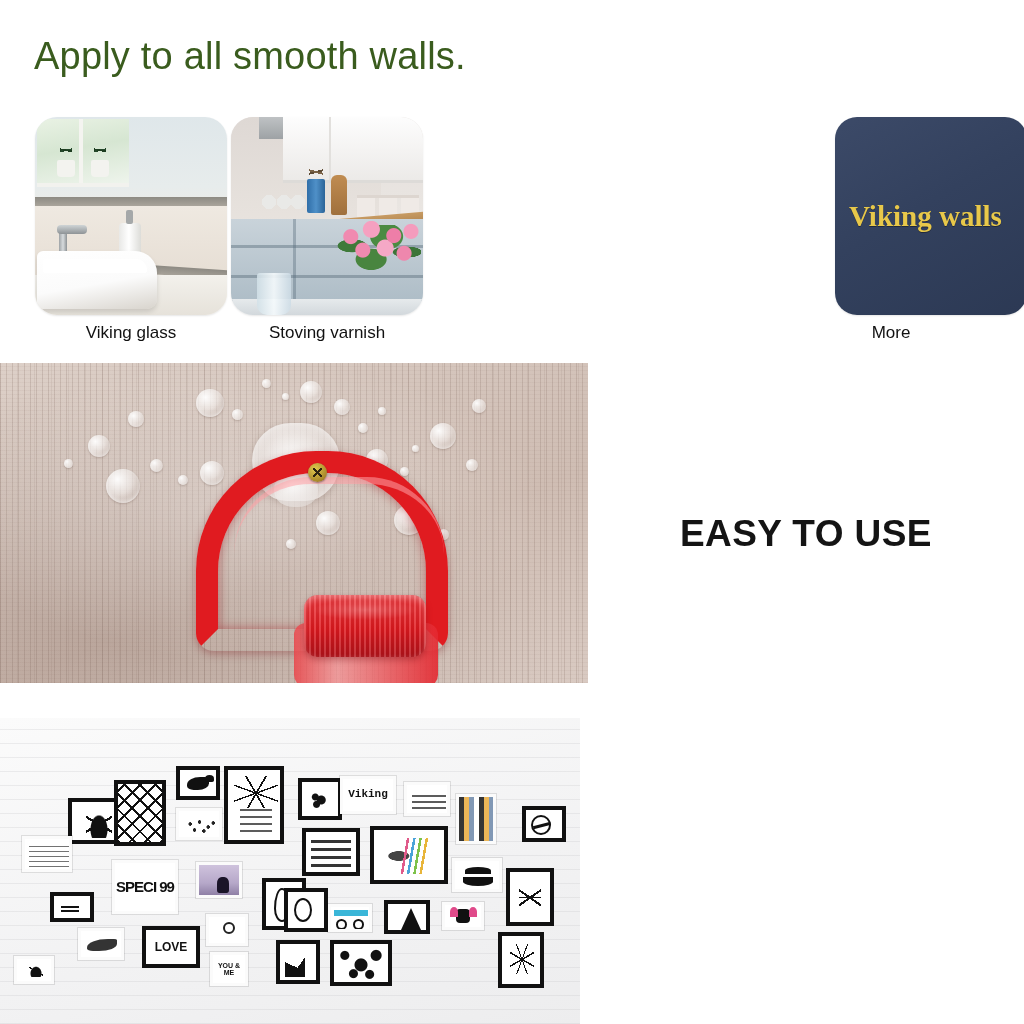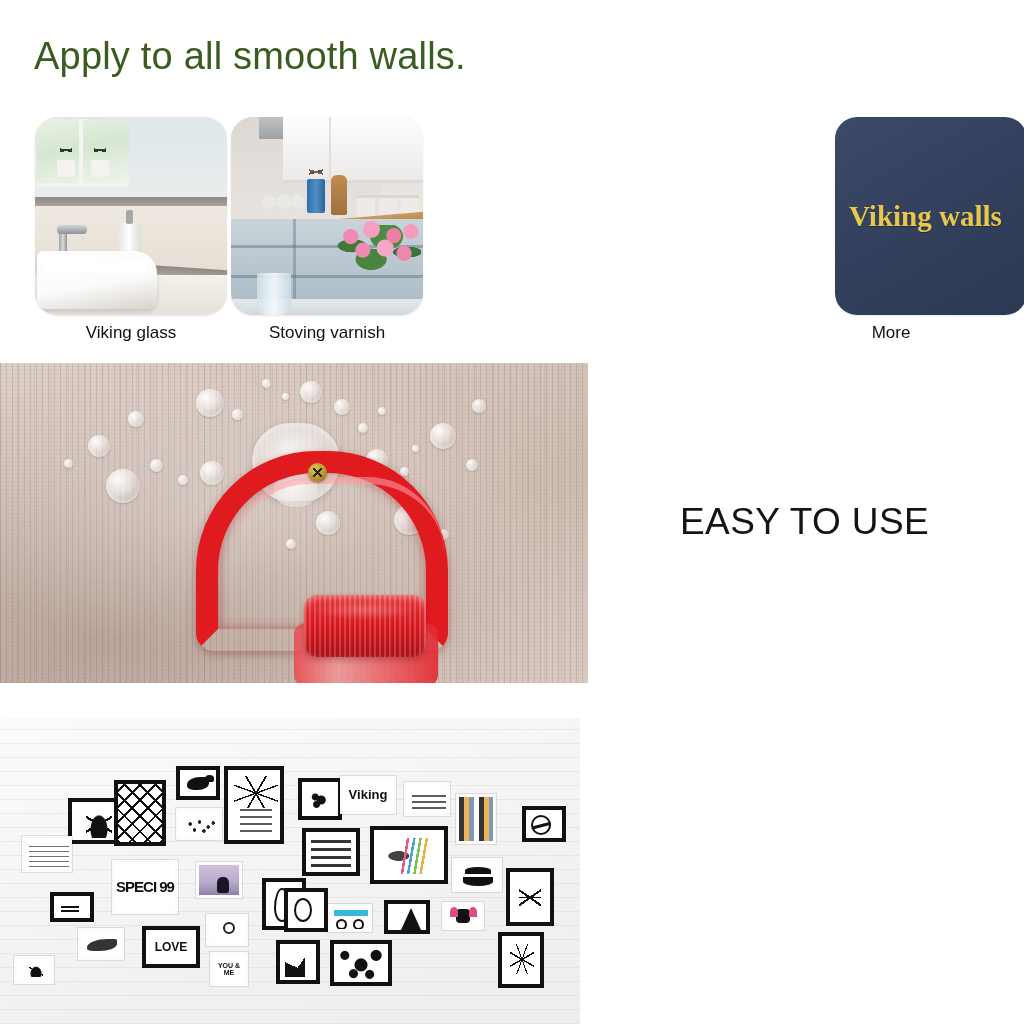--- a/index.html
+++ b/index.html
@@ -323,21 +323,21 @@
     border-radius:14px;
     box-shadow:inset 0 3px 6px rgba(255,255,255,.35), 0 3px 6px rgba(120,15,20,.35);
   }
   .bottle .cap:before{
     content:""; position:absolute; left:8px; top:5px; width:106px; height:20px;
     background:radial-gradient(ellipse,rgba(255,255,255,.22),transparent 70%);
     border-radius:50%;
   }
 
   
-  .features { position:absolute; left:680px; top:500px; width:344px; }
+  .features { position:absolute; left:680px; top:512px; width:344px;font-weight:bold; }
   .feature {
     font-size:37px; line-height:44px; color:#141414; letter-spacing:.4px;
     margin-bottom:56px; white-space:nowrap;
   }
   .feature:last-child { margin-bottom:0; }
 
   
   .gallery{
     position:absolute; left:0; top:718px; width:580px; height:306px;
     overflow:hidden;
@@ -570,21 +570,21 @@
     <div class="frm blk" style="left:298px;top:60px;width:34px;height:42px">
       <div class="mat">
           <div class="ink" style="left:7px;top:8px;width:18px;height:20px;
         background:radial-gradient(circle at 35% 35%,#111 0 3px,transparent 4px),
                    radial-gradient(circle at 68% 50%,#111 0 4px,transparent 5px),
                    radial-gradient(circle at 42% 72%,#111 0 3px,transparent 4px);"></div>
         </div>
     </div>
 
     <div class="frm wht" style="left:340px;top:58px;width:56px;height:38px">
-      <div class="txt" style="font-size:13px;font-family:Liberation Sans, sans-serif">Viking</div>
+      <div class="txt" style="font-size:11px;font-family:Liberation Mono, monospace">Viking</div>
     </div>
 
     <div class="frm wht" style="left:404px;top:64px;width:46px;height:34px">
       <div class="mat">
           <div class="ink" style="left:5px;top:6px;width:34px;height:18px;
         background:repeating-linear-gradient(0deg,#333 0 2px,transparent 2px 6px);opacity:.8"></div>
         </div>
     </div>
 
     <div class="frm wht" style="left:456px;top:76px;width:40px;height:50px">

